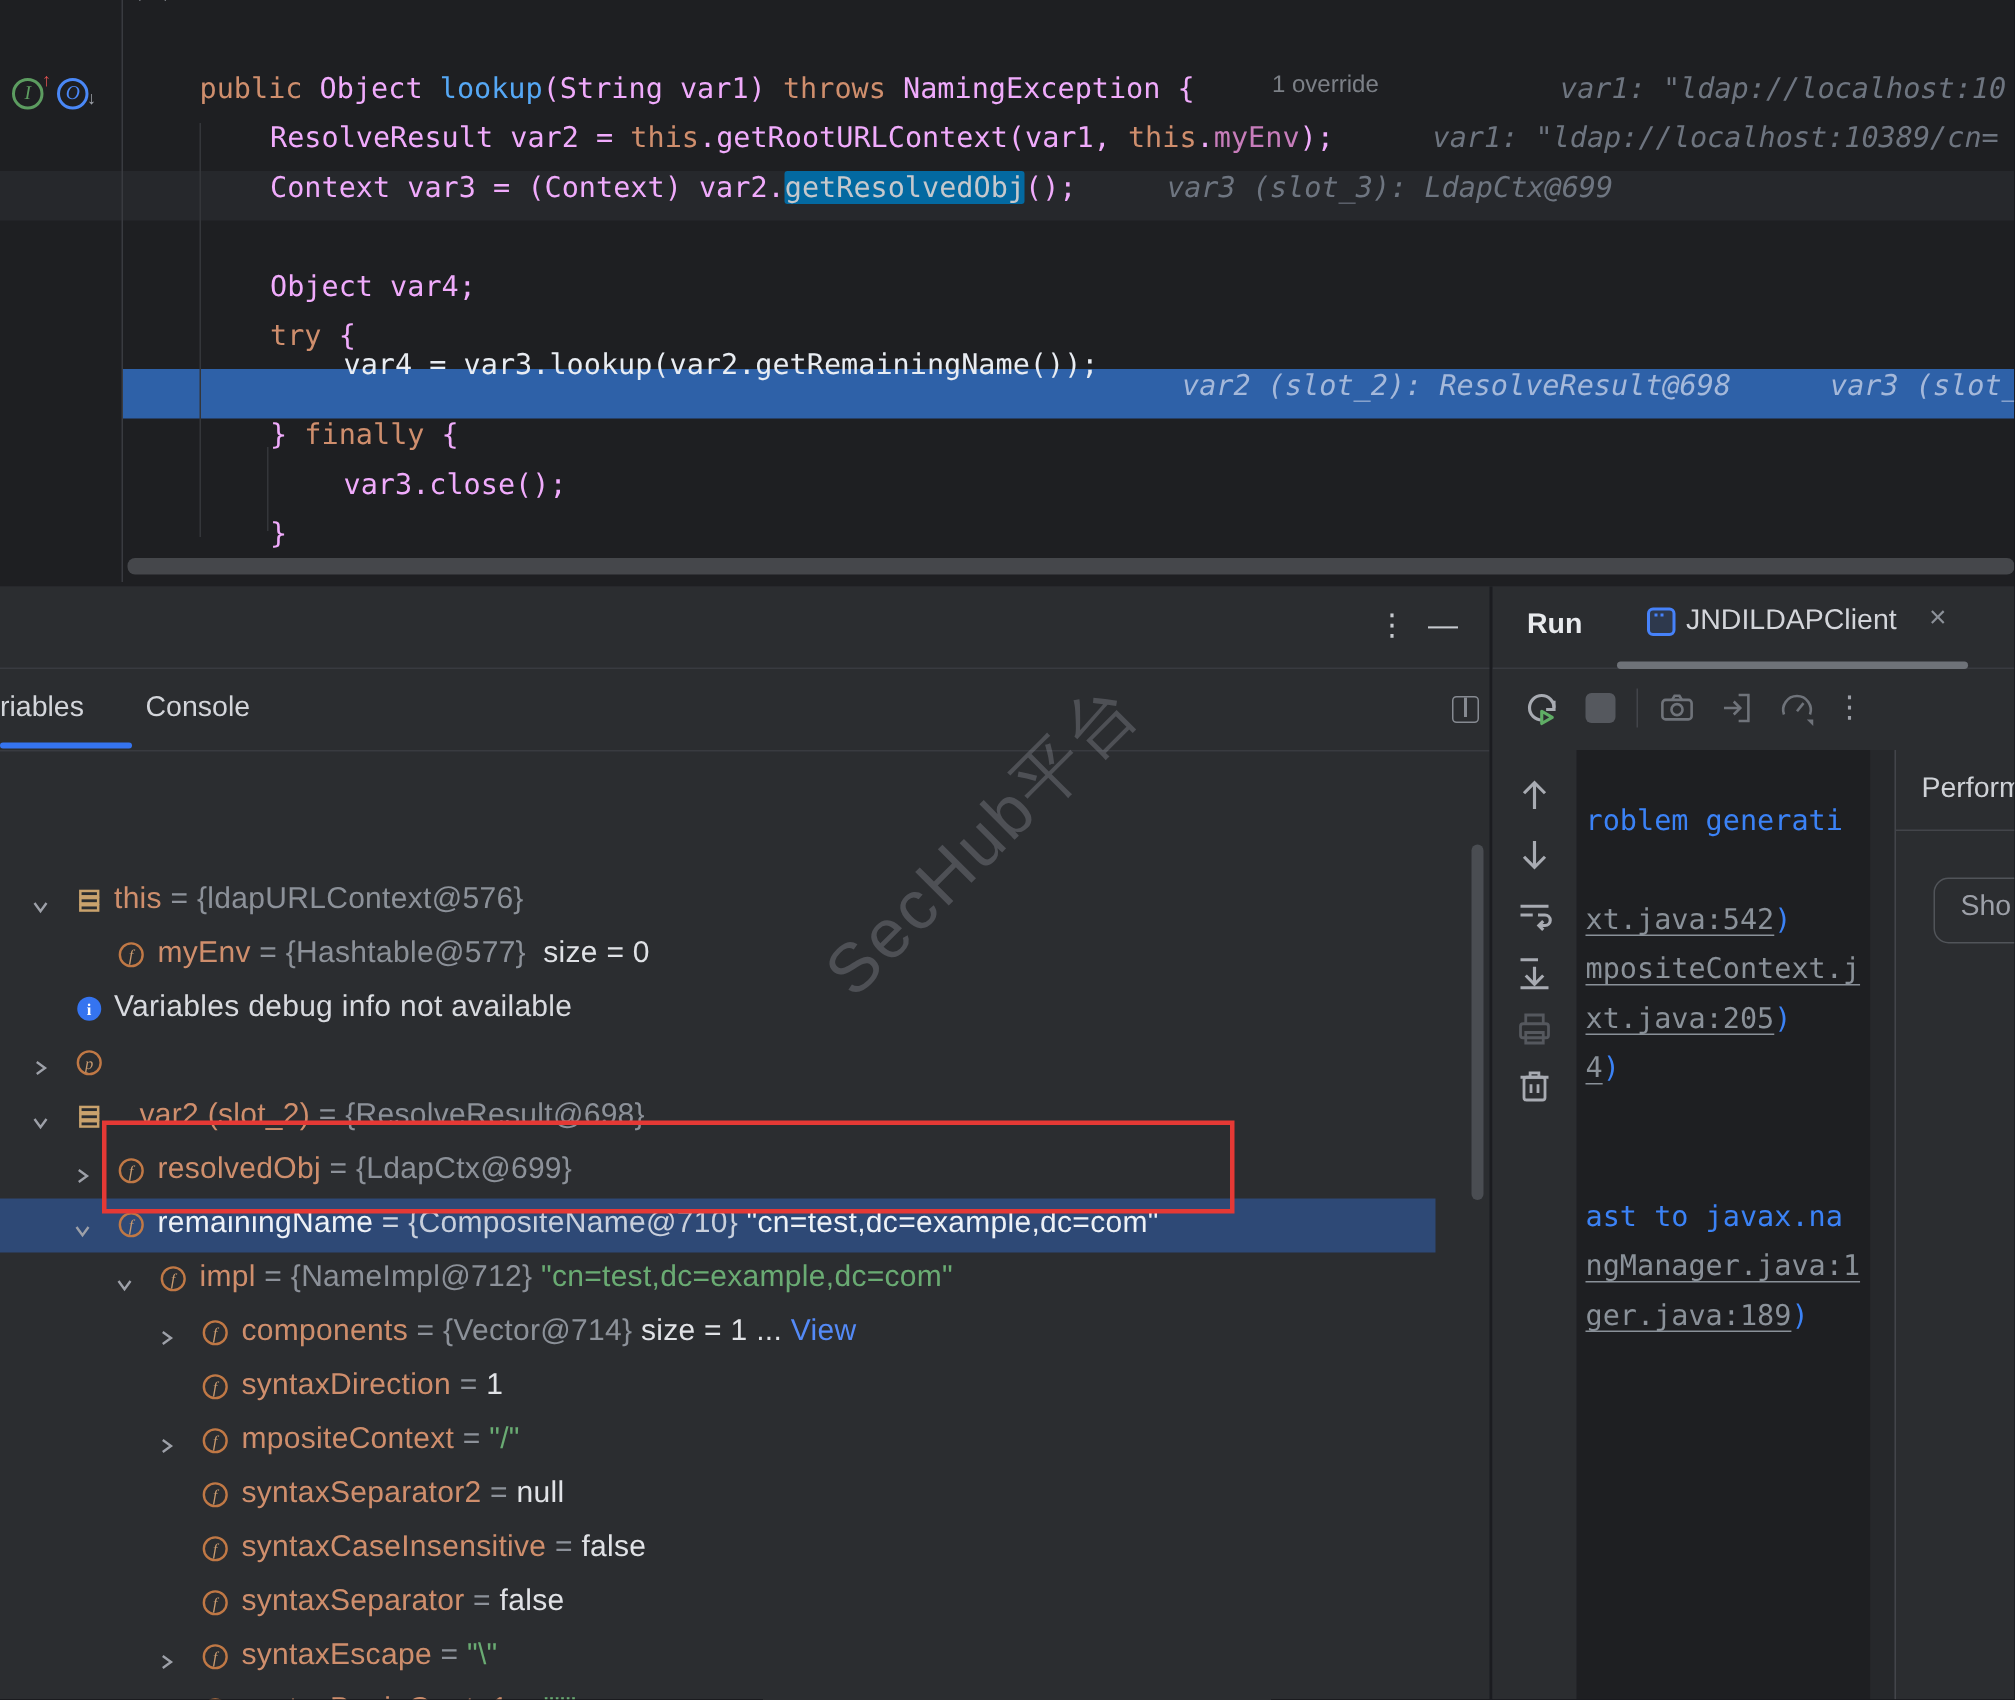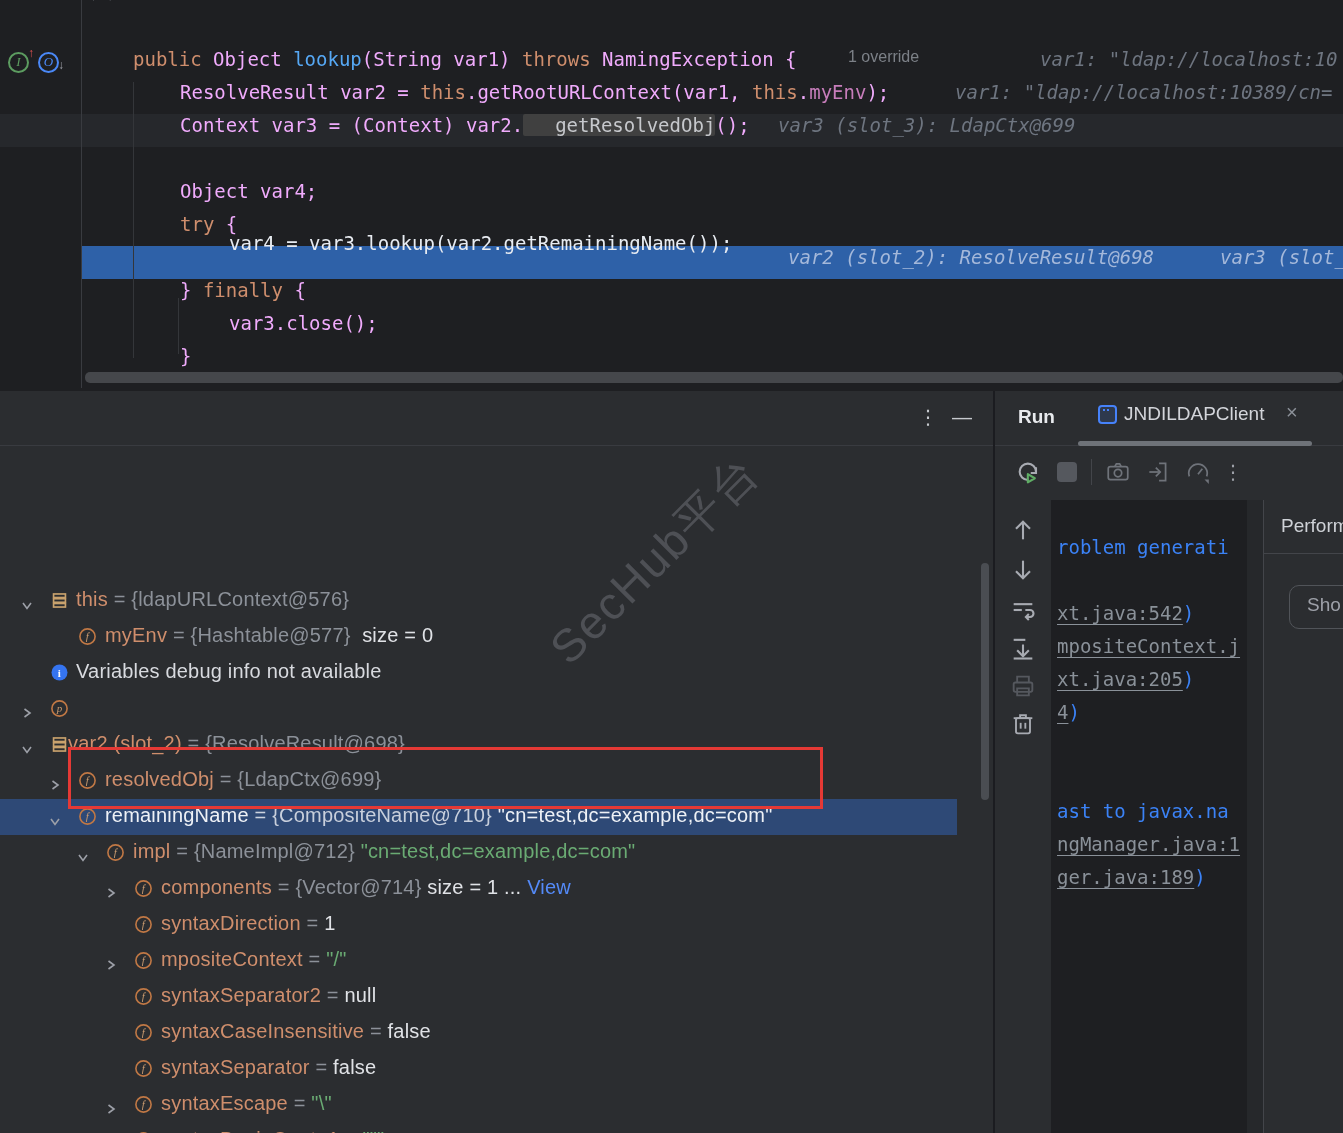--- a/index.html
+++ b/index.html
@@ -11,21 +11,21 @@
   .gicon{position:absolute;width:24px;height:24px;}
   .gcirc{position:absolute;left:0;top:2px;width:17px;height:17px;border-radius:50%;border:2px solid;
          font:italic 13px "Liberation Serif",serif;text-align:center;line-height:16px;}
   .garrow{position:absolute;right:-2px;top:-4px;font:12px "Liberation Sans",sans-serif;}
   #caret-line{position:absolute;left:0;top:114px;width:1343px;height:33px;background:#26282c;}
   #exec-line{position:absolute;left:82px;top:246px;right:0;height:33px;background:#2e61a8;}
   .iguide{position:absolute;width:1px;background:#34363a;}
   .code-line{position:absolute;height:33px;line-height:33px;white-space:pre;
              font:19px "DejaVu Sans Mono",monospace;}
   .tk-k{color:#cf8e6d}.tk-d{color:#f0abfc}.tk-m{color:#56a8f5}.tk-f{color:#c77dbb}
-  .tk-hl{color:#c6c8cc;background:#404040;border-radius:2px;padding-left:32px;}
+  .tk-hl{color:#c6c8cc;background:#0369a1;border-radius:2px;}
   .exec-text .tk-d{color:#e8ecf2}
   .code-hint{position:absolute;height:33px;line-height:33px;white-space:pre;
              font:italic 19px "DejaVu Sans Mono",monospace;}
   .hint{color:#6e7580}.hintblue{color:#a4b8da}
   .meta{color:#7c8087;font-style:normal;font-family:"Liberation Sans",sans-serif;font-size:16px;}
   #top-frag{position:absolute;left:95px;top:-14px;color:#8f9399;font:20px "DejaVu Sans Mono",monospace;transform:rotate(-90deg);}
   #hscroll{position:absolute;left:85px;top:372px;width:1258px;height:11px;background:#45474b;border-radius:5px;}
   
   #bottom{position:absolute;left:0;top:391px;width:1343px;height:742px;background:#2b2d30;}
   #hdr-strip{position:absolute;left:0;top:0;width:1343px;height:54px;background:#2b2d30;border-bottom:1px solid #393b40;}
@@ -137,20 +137,28 @@
       <div id="run-tab">
         <span id="run-tab-icon">
             <i></i>
           </span>
         <span id="run-tab-label">JNDILDAPClient</span>
         <span id="run-tab-close">×</span>
       </div>
       <div id="run-tab-underline"></div>
     </div>
 
+    <div id="tabs-row">
+      <span id="tab-variables" class="dbg-tab">riables</span>
+      <span id="tab-console" class="dbg-tab">Console</span>
+      <div id="tab-underline"></div>
+      <span id="split-icon">
+          <i></i>
+        </span>
+    </div>
 
 
     <div id="tree">
         <div class="trow" style="top: 0px;">
           <span class="chev" style="left: 20px;"><svg width="14" height="14" viewBox="0 0 14 14">
               <polyline points="3,5 7,10.5 11,5" fill="none" stroke="#9da0a8" stroke-width="1.6"></polyline>
             </svg></span>
           <span class="ticon" style="left: 50px;"><svg width="19" height="19" viewBox="0 0 16 16">
               <g fill="none" stroke="#c9a26d" stroke-width="1.4">
                 <rect x="3" y="2.5" width="10" height="3"></rect>
@@ -187,21 +195,21 @@
           <span class="chev" style="left: 20px;"><svg width="14" height="14" viewBox="0 0 14 14">
               <polyline points="3,5 7,10.5 11,5" fill="none" stroke="#9da0a8" stroke-width="1.6"></polyline>
             </svg></span>
           <span class="ticon" style="left: 50px;"><svg width="19" height="19" viewBox="0 0 16 16">
               <g fill="none" stroke="#c9a26d" stroke-width="1.4">
                 <rect x="3" y="2.5" width="10" height="3"></rect>
                 <rect x="3" y="6.5" width="10" height="3"></rect>
                 <rect x="3" y="10.5" width="10" height="3"></rect>
               </g>
             </svg></span>
-          <span class="ttext" style="left: 68px;"><span class="tname">var2 (slot_2)</span><span class="tv-eq"> = </span><span class="tv-ref">{ResolveResult@698}</span></span>
+          <span class="ttext" style="left: 93px;"><span class="tname">var2 (slot_2)</span><span class="tv-eq"> = </span><span class="tv-ref">{ResolveResult@698}</span></span>
         </div>
         <div class="trow" style="top: 180px;">
           <span class="chev" style="left: 48px;"><svg width="14" height="14" viewBox="0 0 14 14">
               <polyline points="4.5,3 10,7 4.5,11" fill="none" stroke="#9da0a8" stroke-width="1.6"></polyline>
             </svg></span>
           <span class="ticon" style="left: 78px;"><svg width="19" height="19" viewBox="0 0 19 19">
               <circle cx="9.5" cy="9.5" r="7.6" fill="none" stroke="#c07845" stroke-width="1.6"></circle>
               <text x="9.5" y="13.4" text-anchor="middle" fill="#c89a6f" font-size="11" font-style="italic" font-family="Liberation Serif,serif">f</text>
             </svg></span>
           <span class="ttext" style="left: 105px;"><span class="tname">resolvedObj</span><span class="tv-eq"> = </span><span class="tv-ref">{LdapCtx@699}</span></span>

